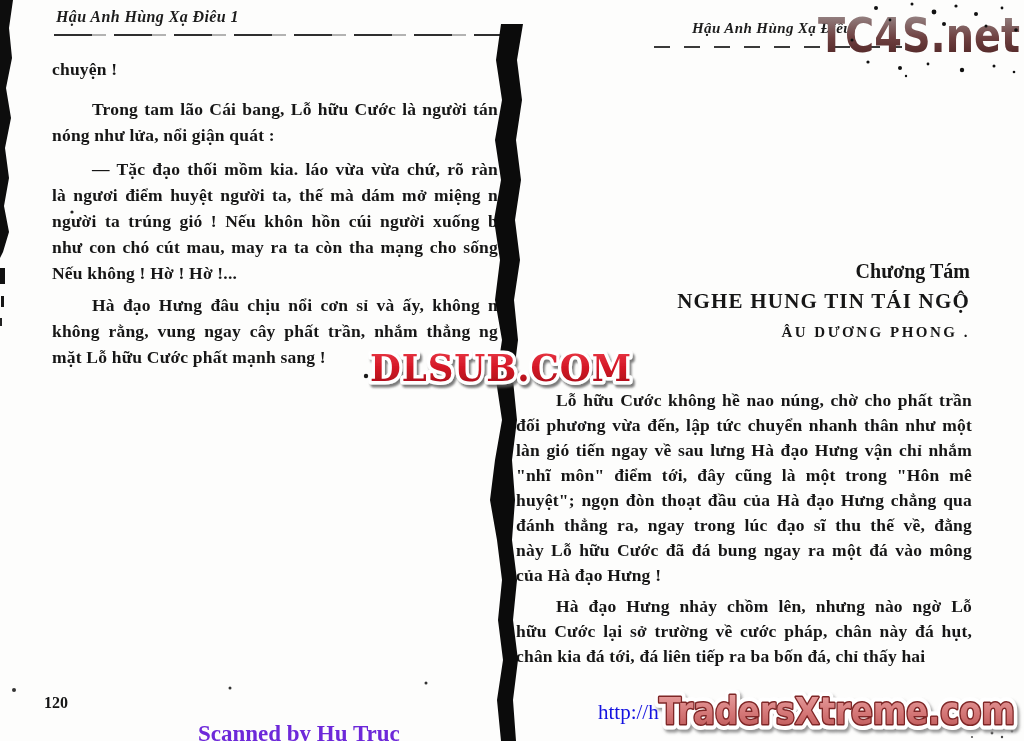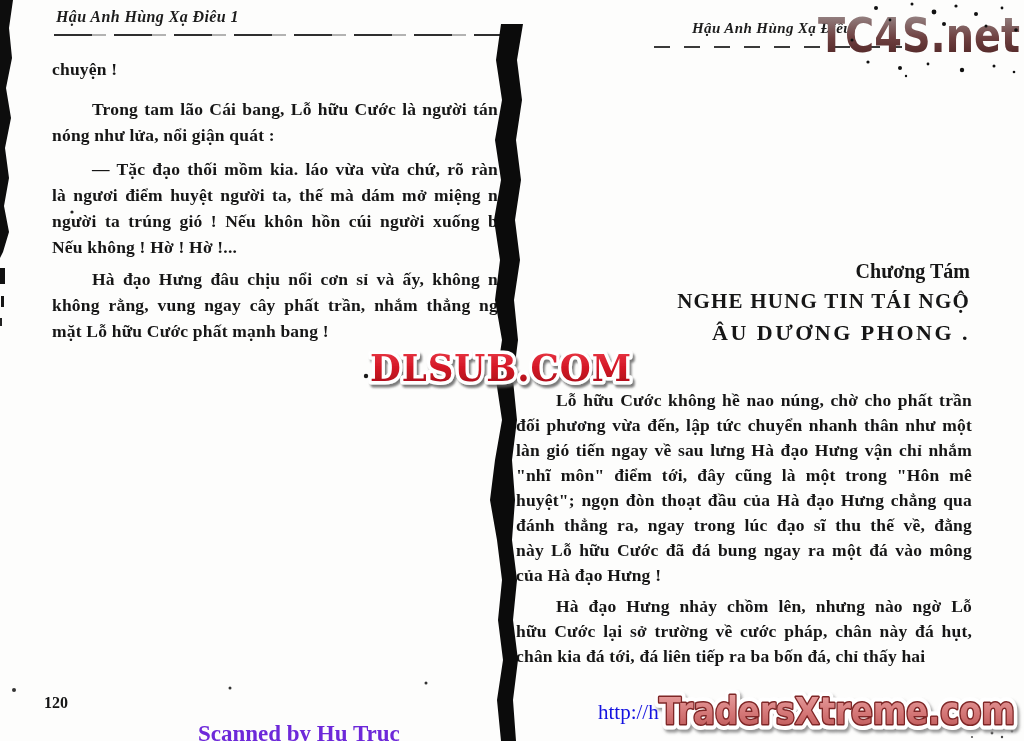--- a/index.html
+++ b/index.html
@@ -22,21 +22,21 @@
   .tl{height:26px;line-height:26px;font-size:17.5px;font-weight:700;letter-spacing:.2px;
       text-align:justify;text-align-last:justify;white-space:nowrap;overflow:visible;}
   .col-right .tl{height:25px;line-height:25px;}
   .tl.end{text-align-last:left;}
   .tl.ind{padding-left:40px;}
   .g14{margin-top:14px;} .g8{margin-top:8px;} .g10{margin-top:6px;}
   
   .chapter{position:absolute;left:520px;top:256px;width:450px;text-align:right;z-index:2;}
   .ch-kicker{font-size:20px;font-weight:700;height:30px;line-height:30px;}
   .ch-t1{font-size:21px;font-weight:700;letter-spacing:1.2px;height:31px;line-height:31px;}
-  .ch-t2{font-size:22px;font-weight:700;letter-spacing:2.5px;height:31px;line-height:31px;}
+  .ch-t2{font-size:15px;font-weight:700;letter-spacing:2.5px;height:31px;line-height:31px;}
   
   .pagenum{position:absolute;left:44px;top:694px;font-size:16px;font-weight:700;z-index:2;}
   .scanned{position:absolute;left:198px;top:698px;font-size:23px;font-weight:700;color:#6d28d9;z-index:2;margin-top:23px;}
   .urltxt{position:absolute;left:598px;top:700px;font-size:21px;font-weight:400;color:#1412e0;z-index:2;white-space:nowrap;}
   
   .art{position:absolute;left:0;top:0;z-index:4;pointer-events:none;}
   .wm{position:absolute;z-index:6;pointer-events:none;}
   .wm-dlsub{left:362px;top:340px;}
   .wm-tc4s{left:816px;top:0px;}
   .wm-traders{left:648px;top:684px;}
@@ -52,24 +52,25 @@
   <div class="hdr hdr-right">Hậu Anh Hùng Xạ Điêu</div>
   <div class="rule rule-right"></div>
 
   <div class="col col-left">
     <div class="tl end">chuyện !</div>
     <div class="tl ind g14">Trong tam lão Cái bang, Lỗ hữu Cước là người tán</div>
     <div class="tl end">nóng như lửa, nổi giận quát :</div>
     <div class="tl ind g8">— Tặc đạo thối mồm kia. láo vừa vừa chứ, rõ ràn</div>
     <div class="tl">là ngươi điểm huyệt người ta, thế mà dám mở miệng n</div>
     <div class="tl">người ta trúng gió ! Nếu khôn hồn cúi người xuống b</div>
+    <div class="tl">như con chó cút mau, may ra ta còn tha mạng cho sống</div>
     <div class="tl end">Nếu không ! Hờ ! Hờ !...</div>
     <div class="tl ind g10">Hà đạo Hưng đâu chịu nổi cơn sỉ và ấy, không n</div>
     <div class="tl">không rằng, vung ngay cây phất trần, nhắm thẳng ng</div>
-    <div class="tl end">mặt Lỗ hữu Cước phất mạnh bang !</div>
+    <div class="tl end">mặt Lỗ hữu Cước phất mạnh sang !</div>
   </div>
 
   <div class="chapter">
     <div class="ch-kicker">Chương Tám</div>
     <div class="ch-t1">NGHE HUNG TIN TÁI NGỘ</div>
     <div class="ch-t2">ÂU DƯƠNG PHONG .</div>
   </div>
 
   <div class="col col-right">
     <div class="tl ind">Lỗ hữu Cước không hề nao núng, chờ cho phất trần</div>

